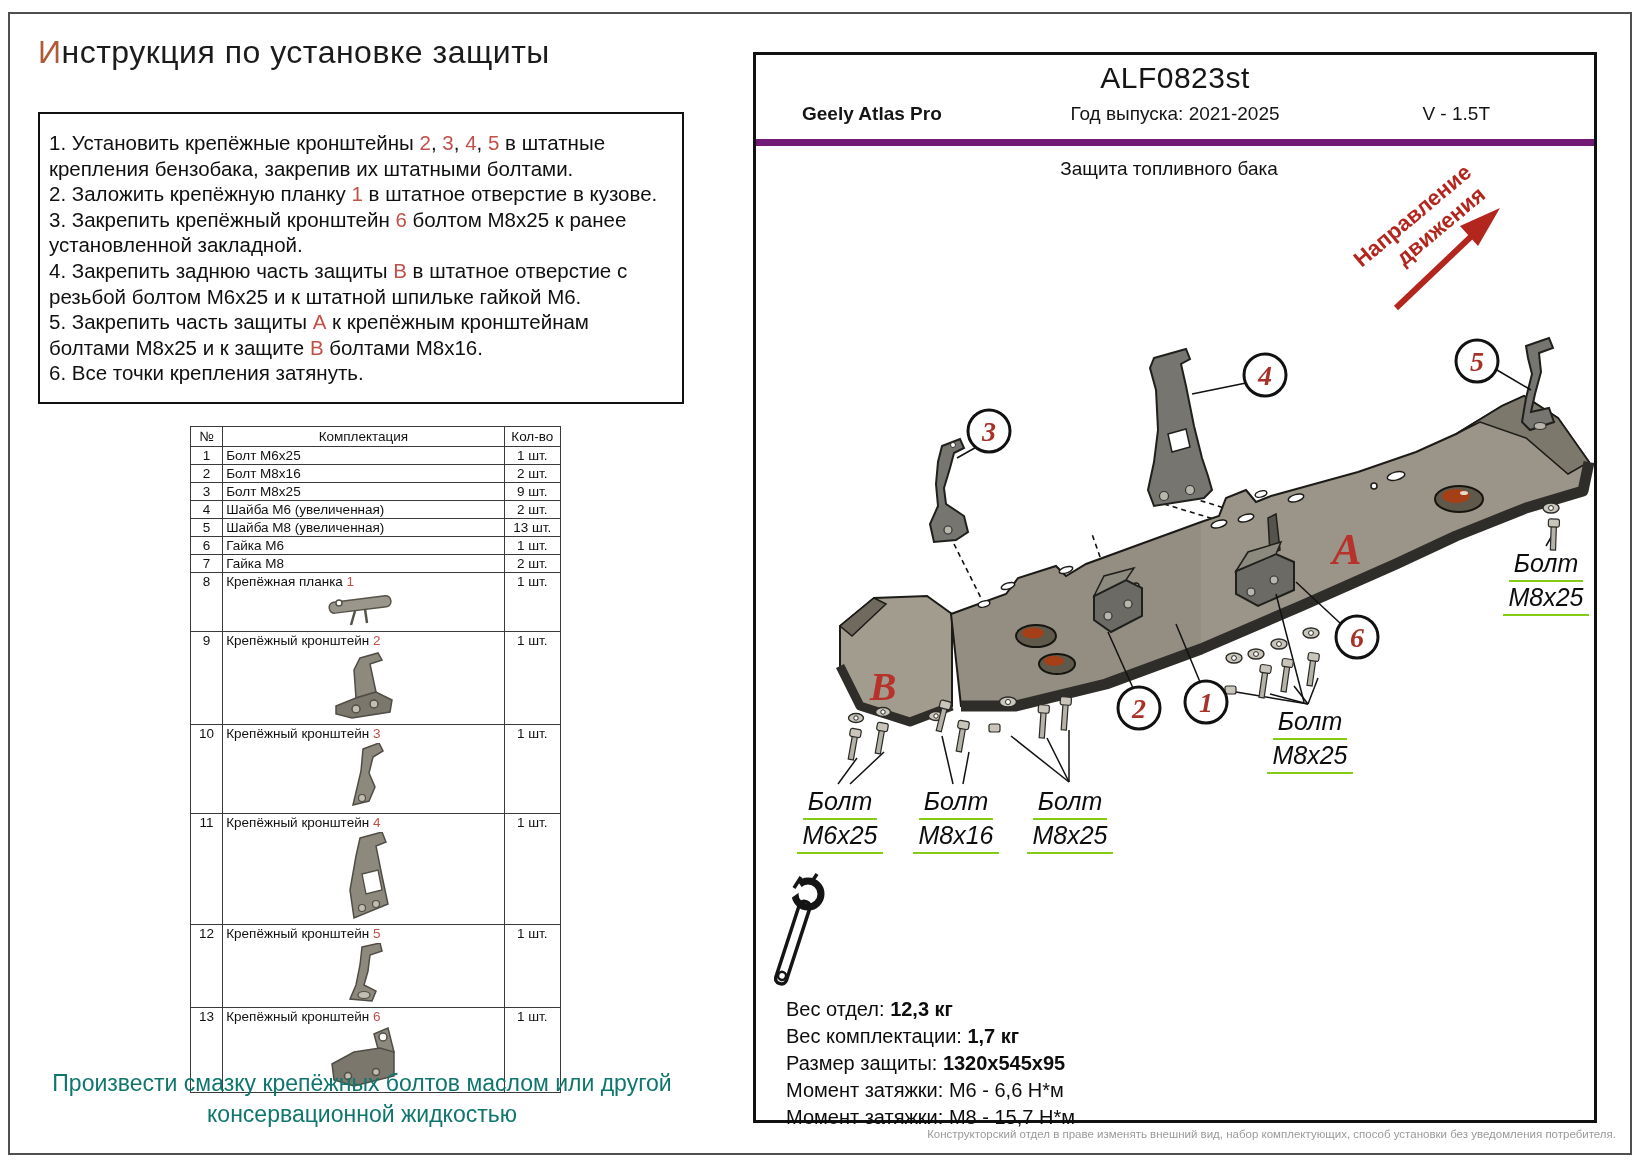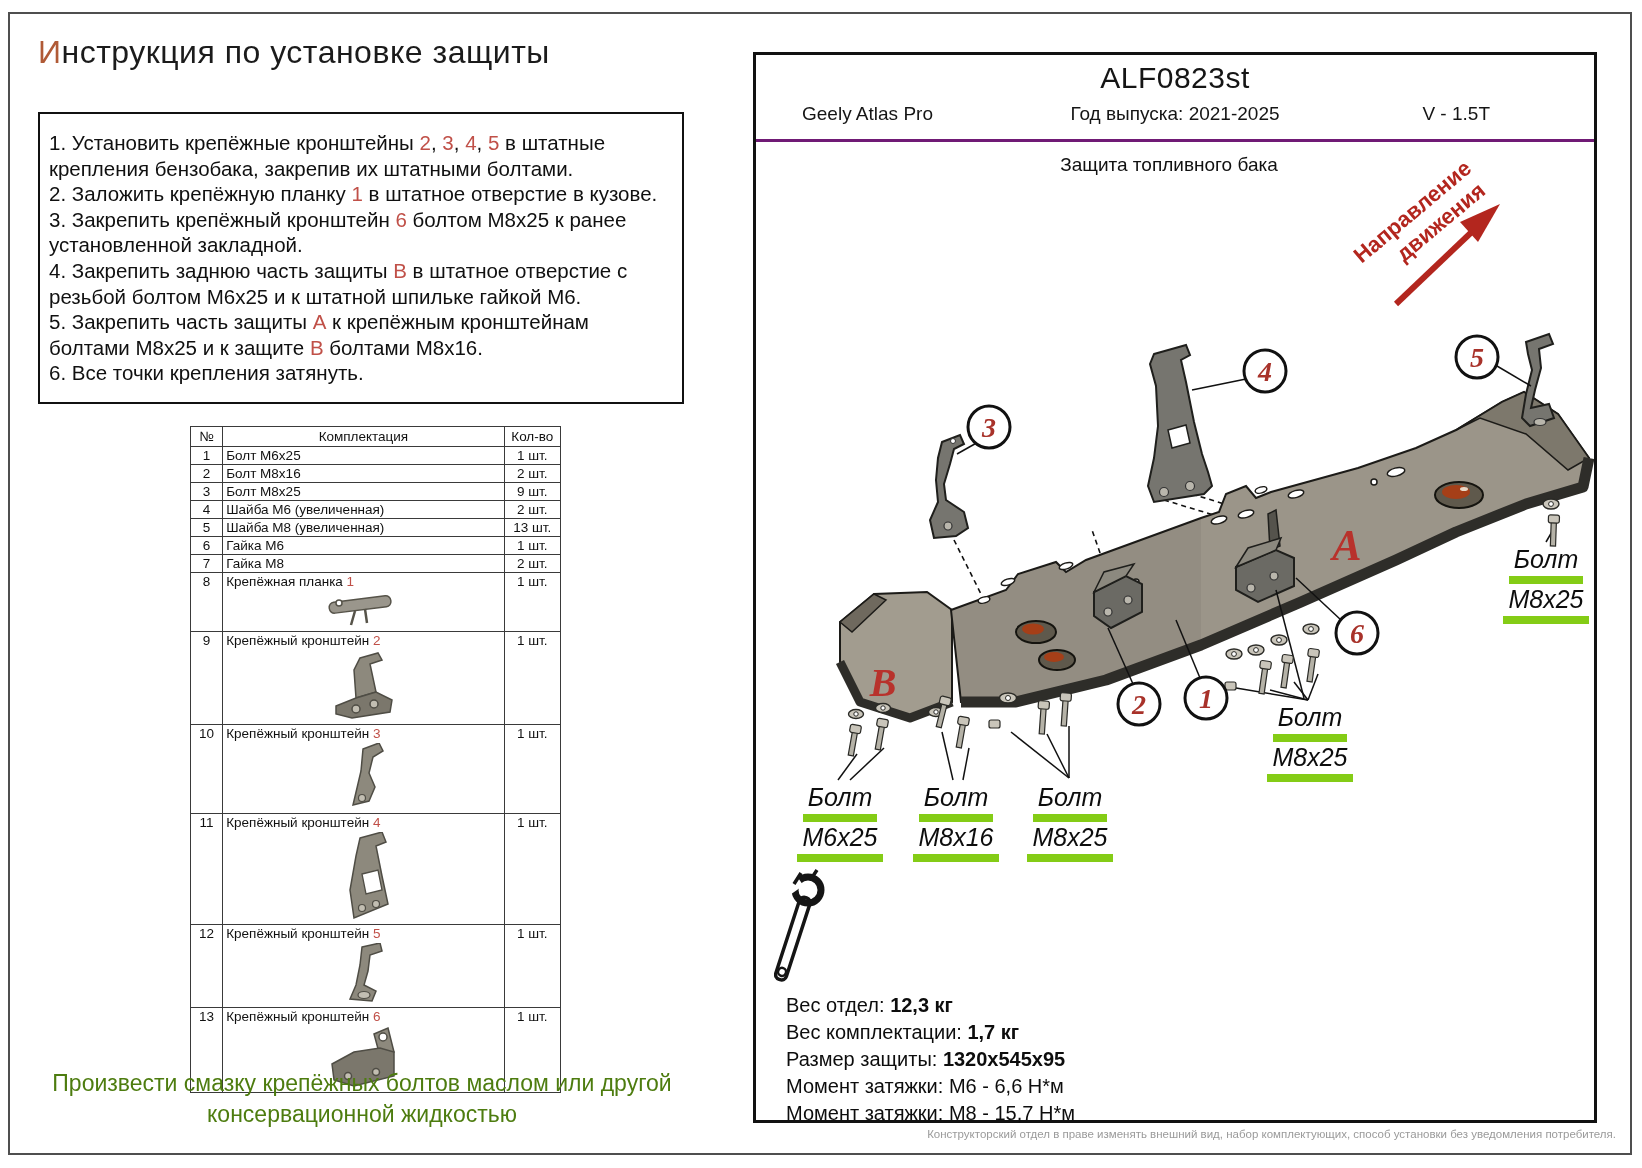--- a/index.html
+++ b/index.html
@@ -15,39 +15,39 @@
   .red-token{color:#c05048;}
   .parts-table{position:absolute;left:190px;top:426px;width:371px;border-collapse:collapse;
        font-size:13.5px;color:#111;}
   .parts-table td,.parts-table th{border:1.5px solid #3a3a3a;padding:1px 3px;vertical-align:top;font-weight:400;}
   .parts-table th{text-align:center;padding:2px 3px;}
   .col-num{width:26px;text-align:center;}
   .col-name{width:288px;text-align:left;}
   .col-qty{width:51px;text-align:center;}
   .part-icon{text-align:center;margin-top:2px;}
   .lube-note{position:absolute;left:15px;top:1068px;width:694px;text-align:center;
-       color:#4d7c0f;font-size:23px;line-height:31px;}
+       color:#0f766e;font-size:23px;line-height:31px;}
   
   .panel{position:absolute;left:753px;top:52px;width:844px;height:1071px;box-sizing:border-box;
        border:3px solid #111;}
-  .panel-header{position:relative;height:84px;border-bottom:3px solid #701a75;}
+  .panel-header{position:relative;height:84px;border-bottom:7px solid #701a75;}
   .part-code{text-align:center;font-size:30px;padding-top:6px;letter-spacing:.5px;}
   .header-row{position:absolute;left:0;right:0;top:48px;font-size:19px;}
-  .hdr-model{position:absolute;left:46px;}
+  .hdr-model{position:absolute;left:46px;font-weight:bold;}
   .hdr-year{position:absolute;left:0;right:0;text-align:center;}
   .hdr-engine{position:absolute;right:104px;}
   .drawing{position:relative;height:981px;overflow:hidden;}
   .drawing-title{position:absolute;top:12px;left:0;right:12px;text-align:center;font-size:19px;color:#111;}
   svg.scene{position:absolute;left:0;top:0;}
   .dir-text{position:absolute;left:560px;top:54px;width:210px;text-align:center;
        color:#b3261e;font-size:22px;font-weight:bold;line-height:26px;
        transform:rotate(-40deg);}
   .dir-text .l2{padding-left:30px;}
   .bolt-label{position:absolute;font-style:italic;font-size:25px;line-height:31px;text-align:center;color:#0d0d0d;}
-  .bolt-label span{display:inline-block;border-bottom:8px solid #84cc16;padding:0 5px 1px 5px;}
+  .bolt-label span{display:inline-block;border-bottom:2px solid #84cc16;padding:0 5px 1px 5px;}
   .lbl-m6x25{left:36px;top:640px;width:96px;}
   .lbl-m8x16{left:152px;top:640px;width:96px;}
   .lbl-m8x25a{left:266px;top:640px;width:96px;}
   .lbl-m8x25b{left:506px;top:560px;width:96px;}
   .lbl-m8x25c{left:744px;top:402px;width:92px;}
   .specs{position:absolute;left:30px;top:850px;font-size:20px;line-height:27px;color:#0d0d0d;white-space:nowrap;}
   .specs b{font-weight:bold;}
   .wrench{position:absolute;left:18px;top:718px;}
   .footnote{position:absolute;right:26px;top:1128px;font-size:11.5px;color:#9a9a9a;margin-left:36px;}
 </style>

